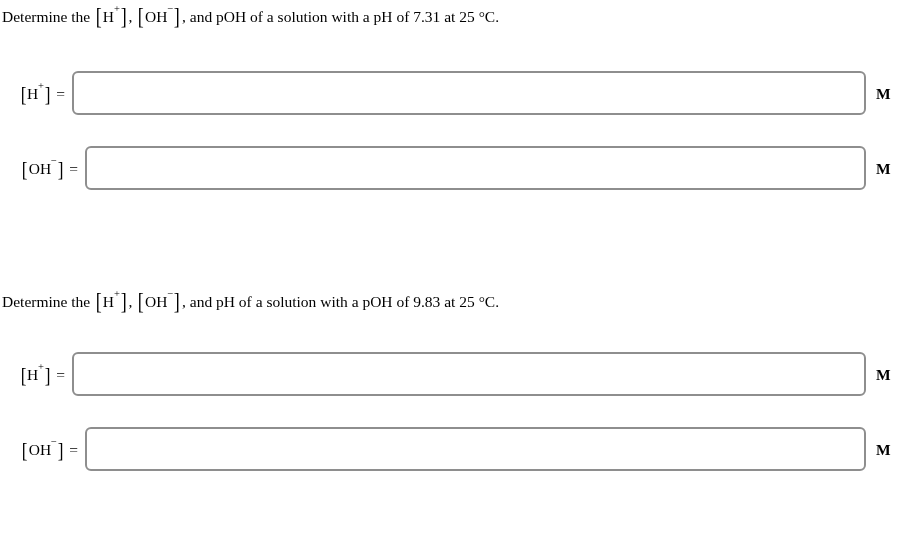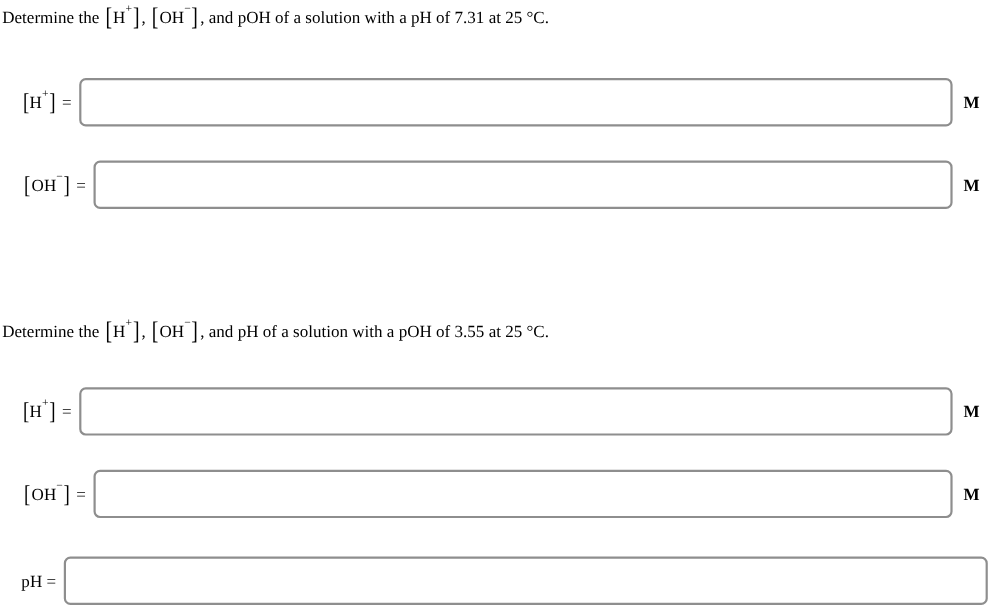--- a/index.html
+++ b/index.html
@@ -126,33 +126,29 @@
 
   <div class="row" style="left:0; top:146px; width:907px;">
     <div class="row-label lbl-col-78"><span class="species"><span class="brk">[</span><span class="sp-body"><span>OH</span><sup>−</sup></span><span class="brk">]</span></span><span> =</span></div>
     <input class="answer-box" style="left: 85px; width: 781px;" type="text" placeholder="">
     <div class="unit" style="left:876px;">M</div>
   </div>
 
 
   <div class="question q2">
     <span>Determine the</span>
-    <span class="species"><span class="brk">[</span><span class="sp-body"><span>H</span><sup>+</sup></span><span class="brk">]</span></span><span>, </span><span class="species"><span class="brk">[</span><span class="sp-body"><span>OH</span><sup>−</sup></span><span class="brk">]</span></span><span>, and pH of a solution with a pOH of 3.55 at 25 °C.</span>
+    <span class="species"><span class="brk">[</span><span class="sp-body"><span>H</span><sup>+</sup></span><span class="brk">]</span></span><span>, </span><span class="species"><span class="brk">[</span><span class="sp-body"><span>OH</span><sup>−</sup></span><span class="brk">]</span></span><span>, and pH of a solution with a pOH of 9.83 at 25 °C.</span>
   </div>
 
   <div class="row" style="left:0; top:352px; width:907px;">
     <div class="row-label lbl-col-65"><span class="species"><span class="brk">[</span><span class="sp-body"><span>H</span><sup>+</sup></span><span class="brk">]</span></span><span> =</span></div>
     <input class="answer-box" style="left: 72px; width: 794px;" type="text" placeholder="">
     <div class="unit" style="left:876px;">M</div>
   </div>
 
   <div class="row" style="left:0; top:427px; width:907px;">
     <div class="row-label lbl-col-78"><span class="species"><span class="brk">[</span><span class="sp-body"><span>OH</span><sup>−</sup></span><span class="brk">]</span></span><span> =</span></div>
     <input class="answer-box" style="left: 85px; width: 781px;" type="text" placeholder="">
     <div class="unit" style="left:876px;">M</div>
   </div>
 
-  <div class="row" style="left:0; top:506px; width:907px;">
-    <div class="row-label lbl-col-51"><span>pH</span><span> =</span></div>
-    <input class="answer-box" style="left: 58px; width: 840px;" type="text" placeholder="">
-  </div>
 
 </div>
 
 </body></html>

